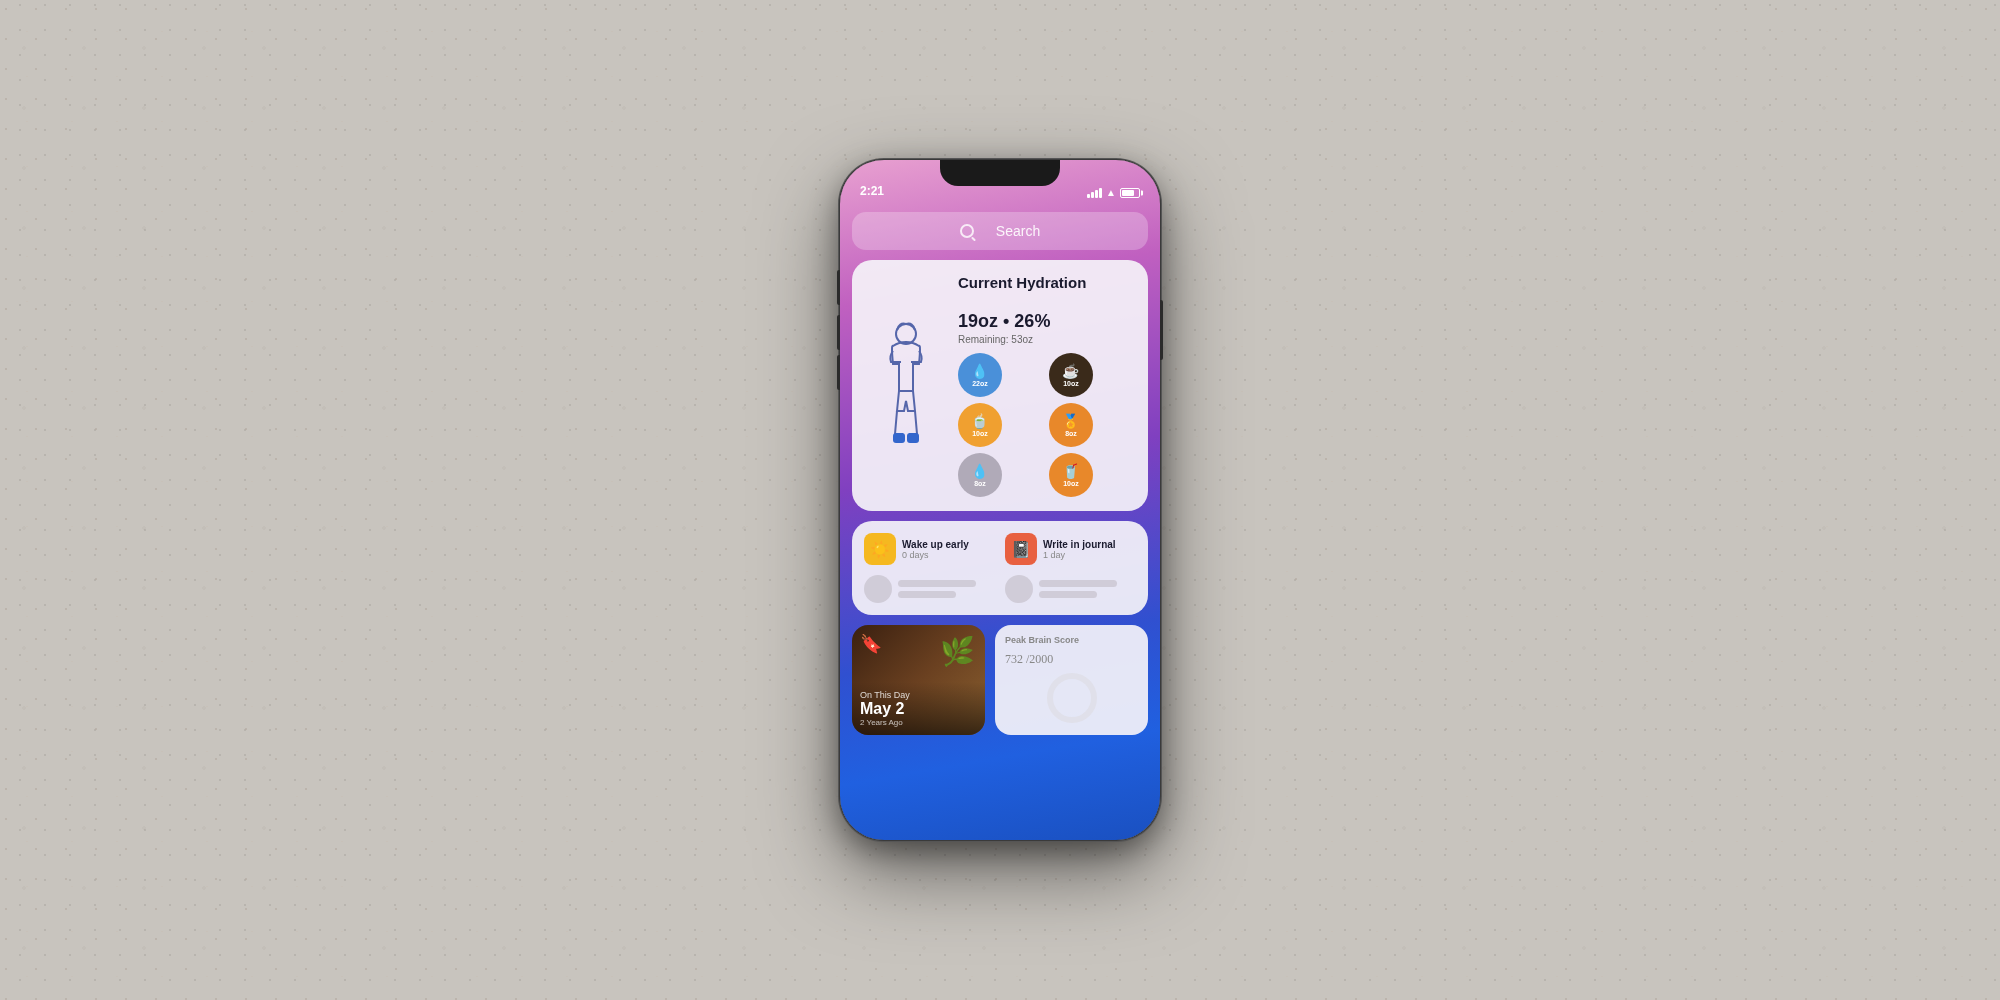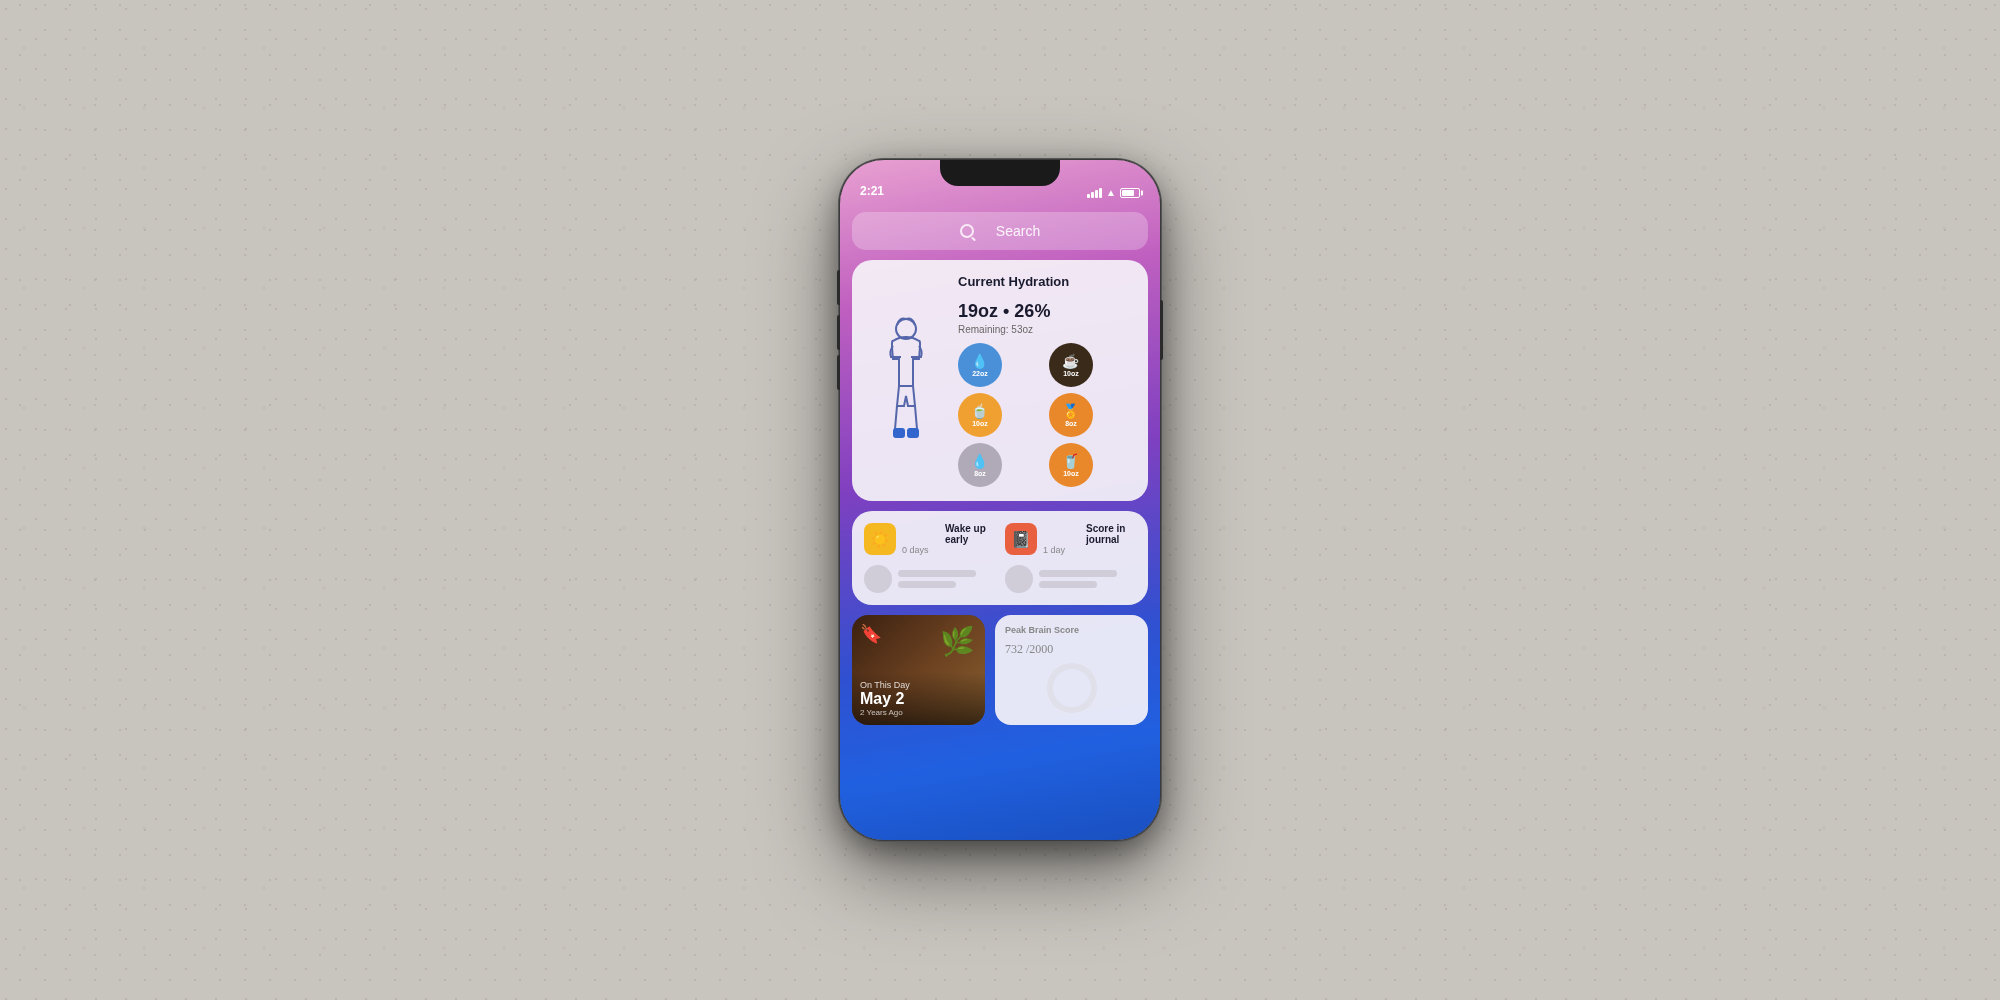--- a/index.html
+++ b/index.html
@@ -231,24 +231,24 @@
     .body-svg {
       width: 70px;
       height: 140px;
     }
 
     .hydration-info {
       flex: 1;
     }
 
     .hydration-title {
-      font-size: 13px;
+      font-size: 15px;
       font-weight: 700;
       color: #1a1a2e;
-      margin-bottom: 12px;
+      margin-bottom: 20px;
     }
 
     .hydration-amount {
       font-size: 18px;
       font-weight: 700;
       color: #1a1a2e;
       margin-bottom: 2px;
     }
 
     .hydration-remaining {
@@ -330,21 +330,20 @@
     .habit-icon.coral { background: #e86040; }
 
     .habit-text {
       flex: 1;
     }
 
     .habit-name {
       font-size: 10px;
       font-weight: 600;
       color: #1a1a2e;
-      margin-left: 43px;
     }
 
     .habit-streak {
       font-size: 9px;
       color: #888;
     }
 
     .placeholder-row {
       display: flex;
       gap: 10px;
@@ -578,21 +577,21 @@
               <div class="habit-icon yellow">☀️</div>
               <div class="habit-text">
                 <div class="habit-name">Wake up early</div>
                 <div class="habit-streak">0 days</div>
               </div>
             </div>
 
             <div class="habit-item">
               <div class="habit-icon coral">📓</div>
               <div class="habit-text">
-                <div class="habit-name">Score in journal</div>
+                <div class="habit-name">Write in journal</div>
                 <div class="habit-streak">1 day</div>
               </div>
             </div>
           </div>
 
           <div class="placeholder-row">
             <div class="placeholder-item">
               <div class="placeholder-avatar"></div>
               <div class="placeholder-lines">
                 <div class="placeholder-line long"></div>

